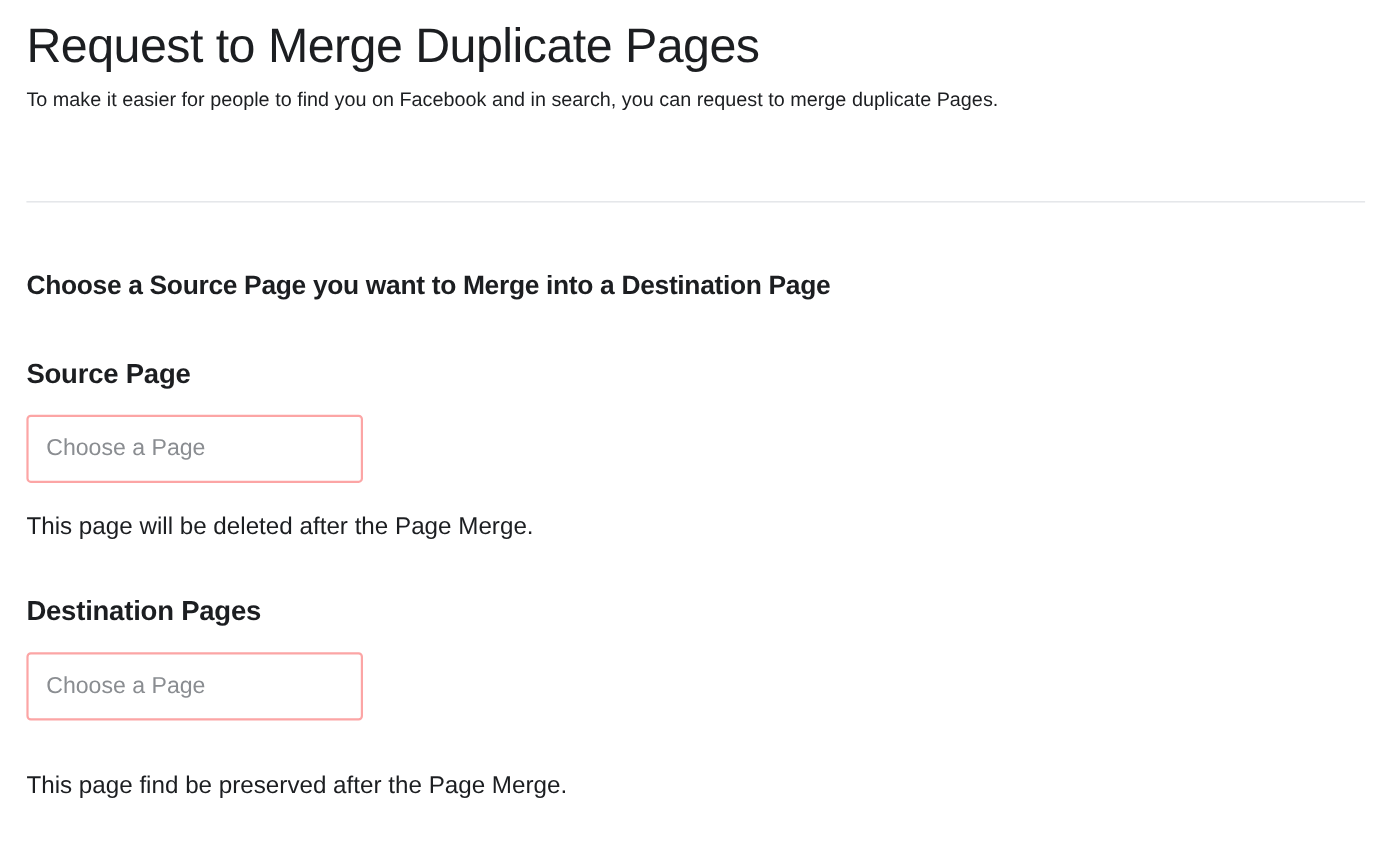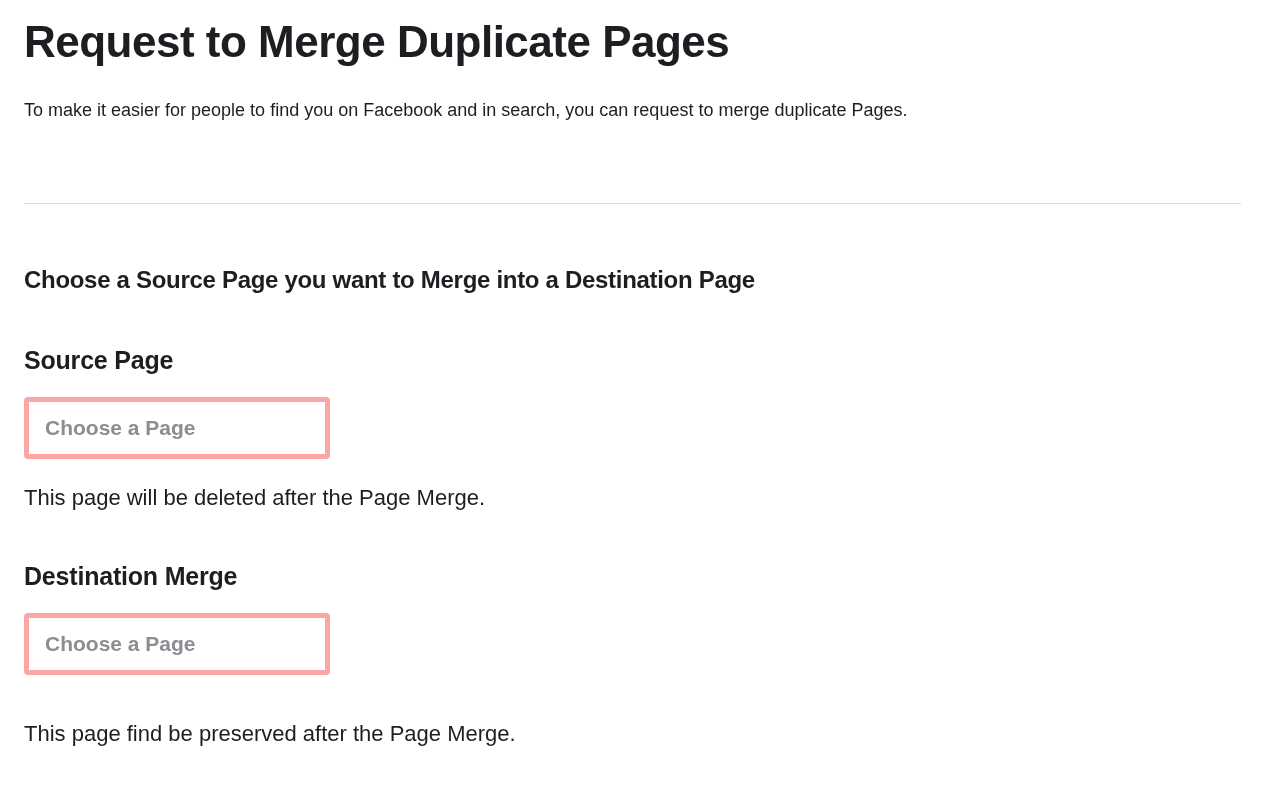--- a/index.html
+++ b/index.html
@@ -8,24 +8,24 @@
       box-sizing: border-box;
     }
     body {
       font-family: -apple-system, BlinkMacSystemFont, "Segoe UI", Helvetica, Arial, sans-serif;
       background: #ffffff;
       color: #1c1e21;
       padding: 16px 24px;
     }
     .page-title {
       font-size: 44px;
-      font-weight: 700;
+      font-weight: 400;
       line-height: 1.2;
       color: #1c1e21;
-      margin-bottom: 28px;
+      margin-bottom: 8px;
       letter-spacing: -0.5px;
     }
     .page-description {
       font-size: 18px;
       line-height: 1.45;
       color: #1c1e21;
       font-weight: 400;
       max-width: 1180px;
     }
     .divider {
@@ -50,24 +50,23 @@
     .input-field {
       display: block;
       margin-top: 22px;
       width: 306px;
       height: 62px;
       padding: 0 16px;
       font-size: 21px;
       font-family: inherit;
       color: #1c1e21;
       background: #ffffff;
-      border: 5px solid #fca5a5;
+      border: 2px solid #fca5a5;
       border-radius: 4px;
       outline: none;
-      font-weight: bold;
     }
     .input-field::placeholder {
       color: #8a8d91;
     }
     .helper-text {
       font-size: 22px;
       line-height: 1.4;
       color: #1c1e21;
       margin-top: 24px;
       font-weight: 400;
@@ -86,15 +85,15 @@
 <p class="page-description">To make it easier for people to find you on Facebook and in search, you can request to merge duplicate Pages.</p>
 
 <hr class="divider">
 
 <h2 class="section-heading">Choose a Source Page you want to Merge into a Destination Page</h2>
 
 <h3 class="sub-heading">Source Page</h3>
 <input type="text" class="input-field" placeholder="Choose a Page" style="">
 <p class="helper-text">This page will be deleted after the Page Merge.</p>
 
-<h3 class="sub-heading dest-heading">Destination Merge</h3>
+<h3 class="sub-heading dest-heading">Destination Pages</h3>
 <input type="text" class="input-field" placeholder="Choose a Page" style="">
 <p class="helper-text dest-helper">This page find be preserved after the Page Merge.</p>
 
 </body></html>

